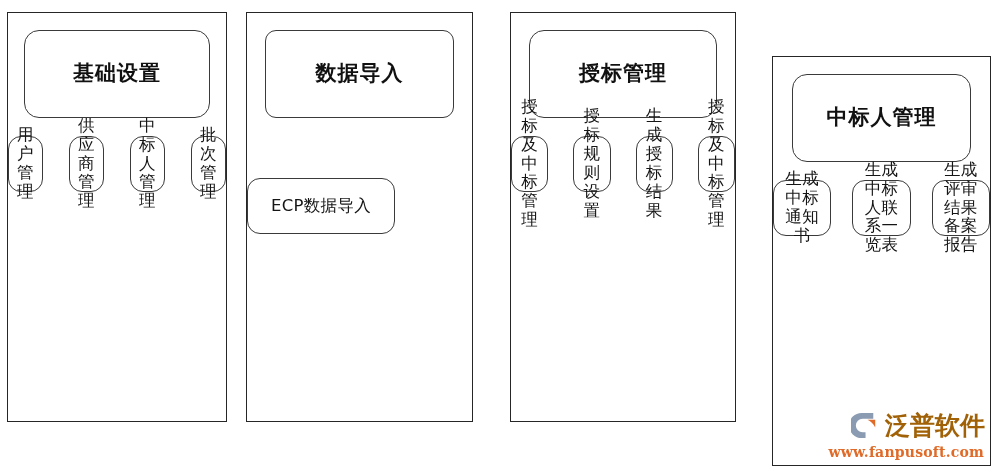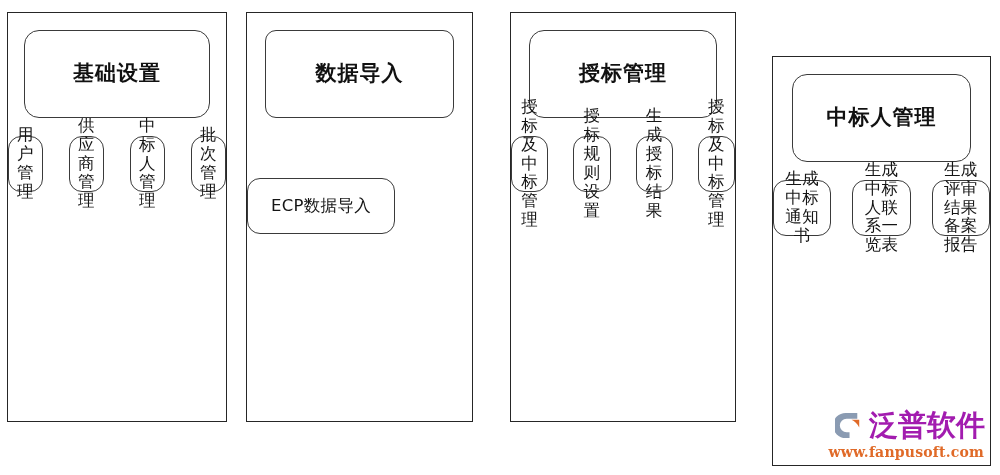--- a/index.html
+++ b/index.html
@@ -122,23 +122,23 @@
     align-items: center;
     gap: 3px;
   }
   .wm-mark {
     width: 31px;
     height: 31px;
     flex: 0 0 auto;
     display: block;
   }
   .wm-name {
-    font-size: 29px;
+    font-size: 25px;
     font-weight: bold;
-    color: #a21caf;
+    color: #a16207;
     letter-spacing: 0px;
     line-height: 1;
     white-space: nowrap;
   }
   .wm-url {
     font-size: 14px;
     font-weight: bold;
     color: #e06a28;
     letter-spacing: 0.2px;
     line-height: 1;

